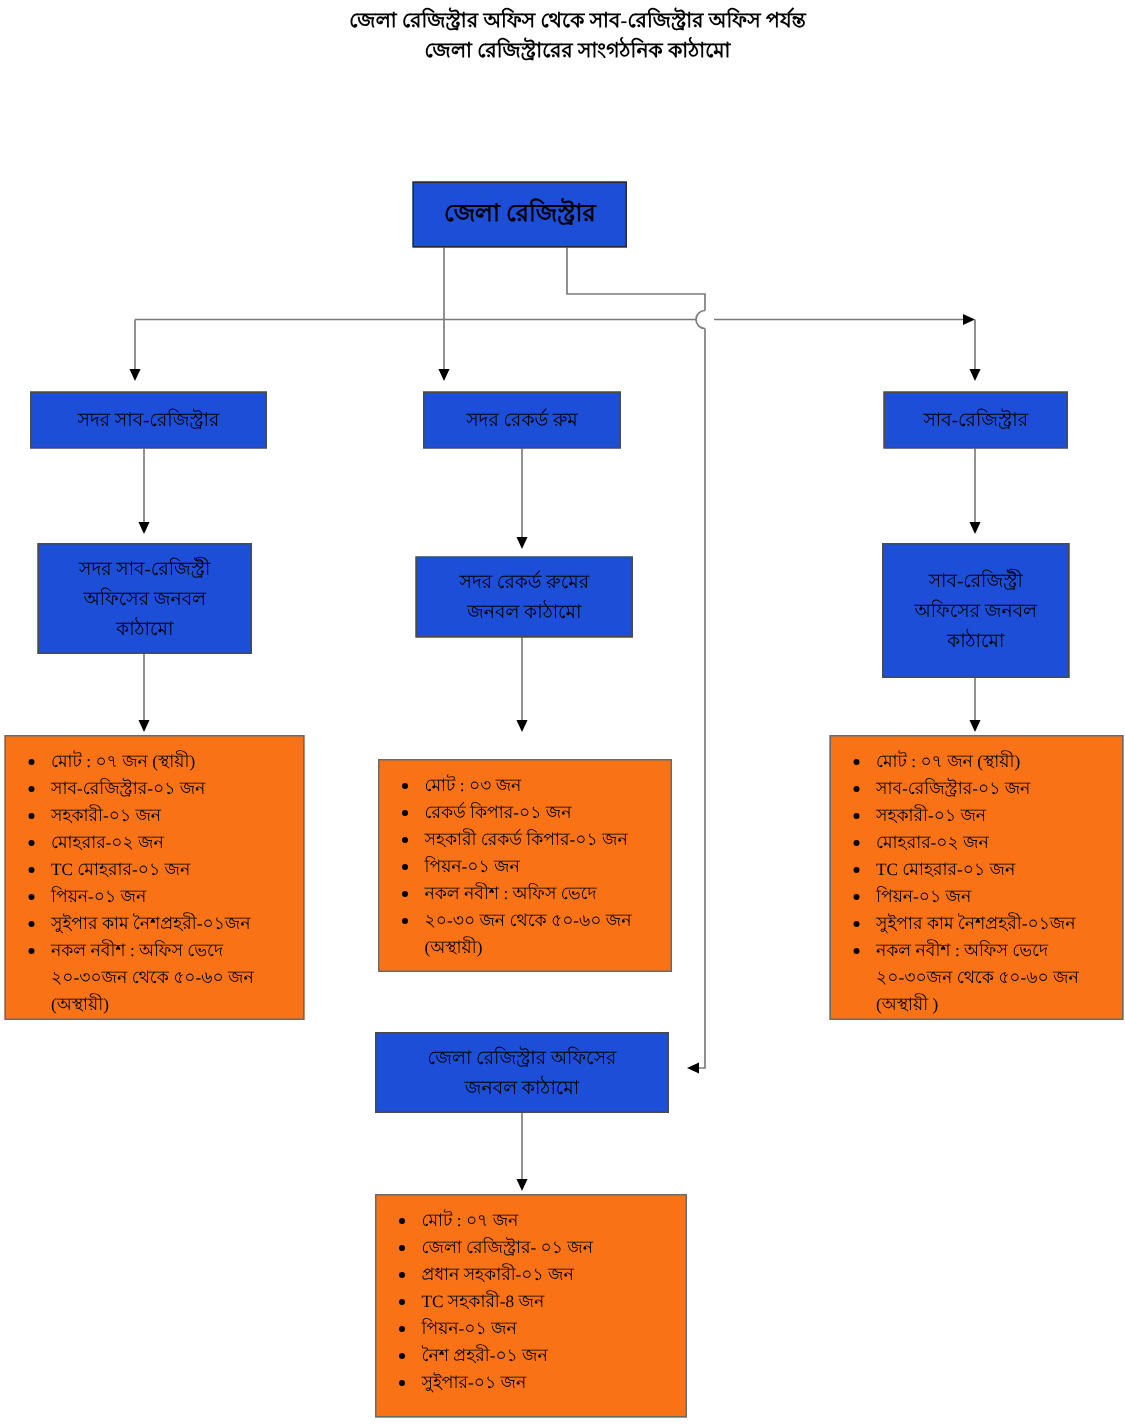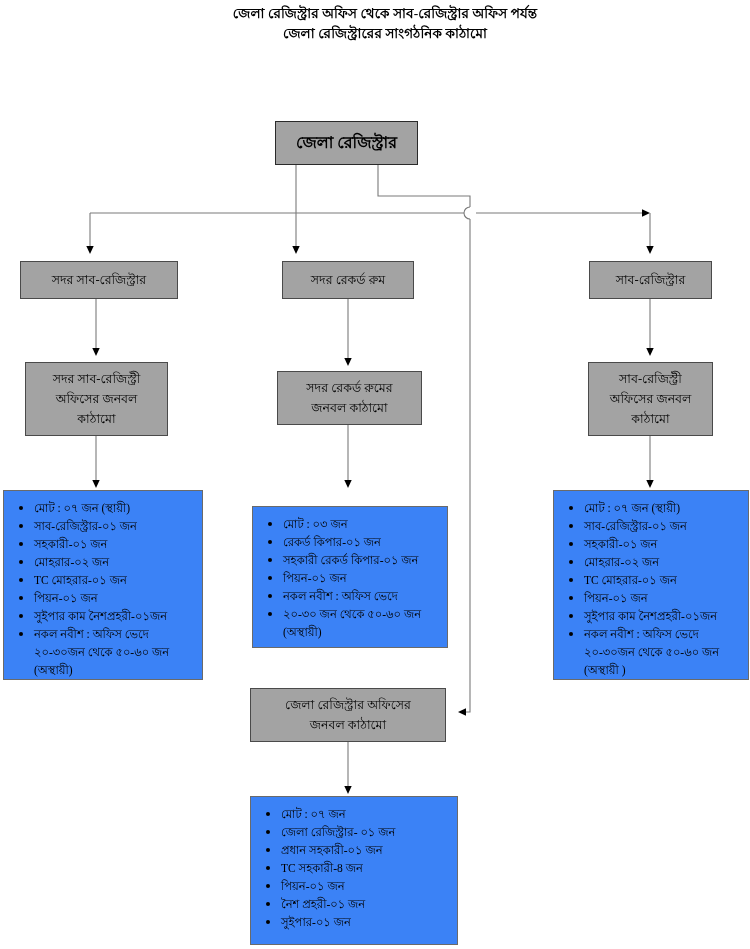--- a/index.html
+++ b/index.html
@@ -36,21 +36,21 @@
     line-height: 20px;
     font-weight: 700;
     letter-spacing: .1px;
   }
   .title .ln { display: block; margin-left: 20px; }
 
   .node {
     position: absolute;
     box-sizing: border-box;
     border: 1px solid #4a4a4a;
-    background: #a3a3a3;
+    background: #1d4ed8;
     display: flex;
     align-items: center;
     justify-content: center;
     text-align: center;
     z-index: 2;
   }
   .node .txt {
     display: block;
     white-space: pre-line;
     line-height: 20px;
@@ -61,21 +61,21 @@
     font-size: 16px;
   }
   .node.lvl1 { font-size: 12.5px; }
   .node.lvl2 { font-size: 12.5px; }
   .node.hub  { font-size: 12.5px; }
 
   .listbox {
     position: absolute;
     box-sizing: border-box;
     border: 1px solid #6a6a6a;
-    background: #3b82f6;
+    background: #f97316;
     z-index: 2;
     padding: 8px 16px 8px 4px;
   }
   .listbox ul {
     margin: 0;
     padding: 0 0 0 24px;
     list-style: none;
   }
   .listbox li {
     position: relative;
@@ -158,21 +158,21 @@
     <span class="txt">সদর সাব-রেজিস্ট্রী
 অফিসের জনবল
 কাঠামো</span>
   </div>
 
   <div class="node lvl2" style="left:277px; top:371px; width:145px; height:54px;">
     <span class="txt">সদর রেকর্ড রুমের
 জনবল কাঠামো</span>
   </div>
 
-  <div class="node lvl2" style="left:588px; top:362px; width:125px; height:74px;">
+  <div class="node lvl2" style="left:588px; top:362px; width:125px; height:90px;">
     <span class="txt">সাব-রেজিস্ট্রী
 অফিসের জনবল
 কাঠামো</span>
   </div>
 
   <div class="listbox" style="left:3px; top:490px; width:200px; height:190px;">
     <ul>
       <li>মোট : ০৭ জন (স্থায়ী)</li>
       <li>সাব-রেজিস্ট্রার-০১ জন</li>
       <li>সহকারী-০১ জন</li>

